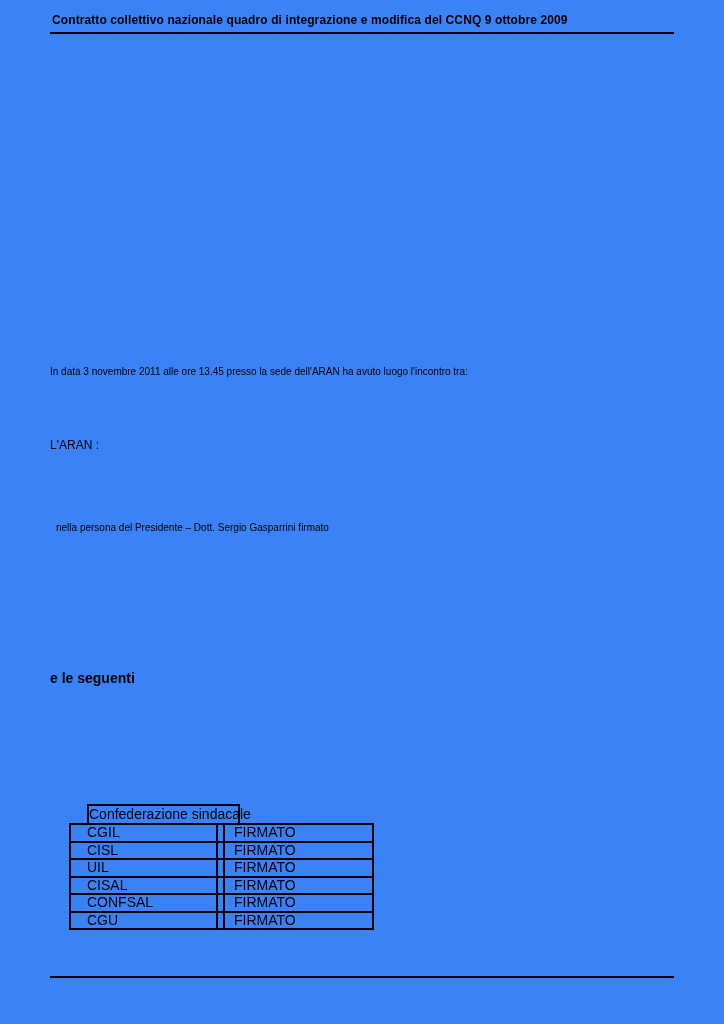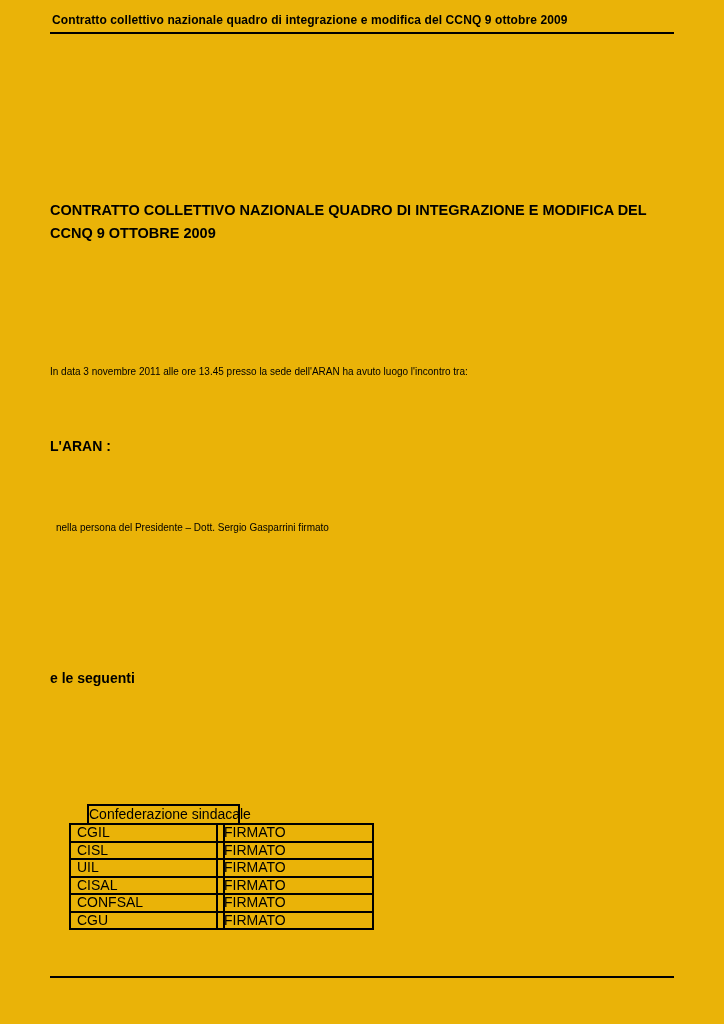--- a/index.html
+++ b/index.html
@@ -4,21 +4,21 @@
 <style>
   html, body {
     margin: 0;
     padding: 0;
     background: #ffffff;
   }
   .page {
     position: relative;
     width: 724px;
     height: 1024px;
-    background: #eab308;
+    background: #3b82f6;
     color: #000000;
     font-family: "Liberation Sans", sans-serif;
     overflow: hidden;
   }
   .abs { position: absolute; }
 
   .running-header {
     left: 52px;
     top: 13px;
     font-size: 12px;
@@ -42,21 +42,21 @@
     font-weight: bold;
     line-height: 23px;
     white-space: nowrap;
   }
 
   .para {
     font-size: 10px;
     white-space: nowrap;
   }
   .intro       { left: 50px; top: 366px; }
-  .aran-heading{ left: 50px; top: 438px; font-size: 14px; font-weight: bold; }
+  .aran-heading{ left: 50px; top: 438px; font-size: 12px; font-weight: normal; }
   .aran-person { left: 56px; top: 522px; }
   .unions-intro{ left: 50px; top: 670px; font-size: 14px; font-weight: bold; }
 
   .table-header-box {
     left: 87px;
     top: 804px;
     width: 153px;
     height: 19px;
     box-sizing: border-box;
     border: 2px solid #000000;
@@ -71,21 +71,21 @@
     top: 823px;
     border: 2px solid #000000;
     box-sizing: content-box;
   }
   .col-left  { left: 69px;  width: 152px; }
   .col-right { left: 216px; width: 154px; }
   .sig-cell {
     height: 15.5px;
     line-height: 15.5px;
     border-bottom: 2px solid #000000;
-    padding-left: 6px;
+    padding-left: 16px;
     font-size: 14px;
     white-space: nowrap;
     overflow: hidden;
   }
   .sig-cell:last-child { border-bottom: none; }
 
   .page-number {
     left: 50px;
     top: 980px;
     width: 618px;
@@ -97,24 +97,20 @@
 </style>
 </head>
 <body>
 
 <div class="page">
 
   <div class="abs running-header">Contratto collettivo nazionale quadro di integrazione e modifica del CCNQ 9 ottobre 2009</div>
 
   <div class="abs rule header-rule"></div>
 
-  <div class="abs doc-title">
-    <div>CONTRATTO COLLETTIVO NAZIONALE QUADRO DI INTEGRAZIONE E MODIFICA DEL</div>
-    <div>CCNQ 9 OTTOBRE 2009</div>
-  </div>
 
   <div class="abs para intro">In data 3 novembre 2011 alle ore 13.45 presso la sede dell'ARAN ha avuto luogo l'incontro tra:</div>
 
   <div class="abs para aran-heading">L'ARAN :</div>
 
   <div class="abs para aran-person">nella persona del Presidente – Dott. Sergio Gasparrini firmato</div>
 
   <div class="abs para unions-intro">e le seguenti</div>
 
   <div class="abs table-header-box">Confederazione sindacale</div>

